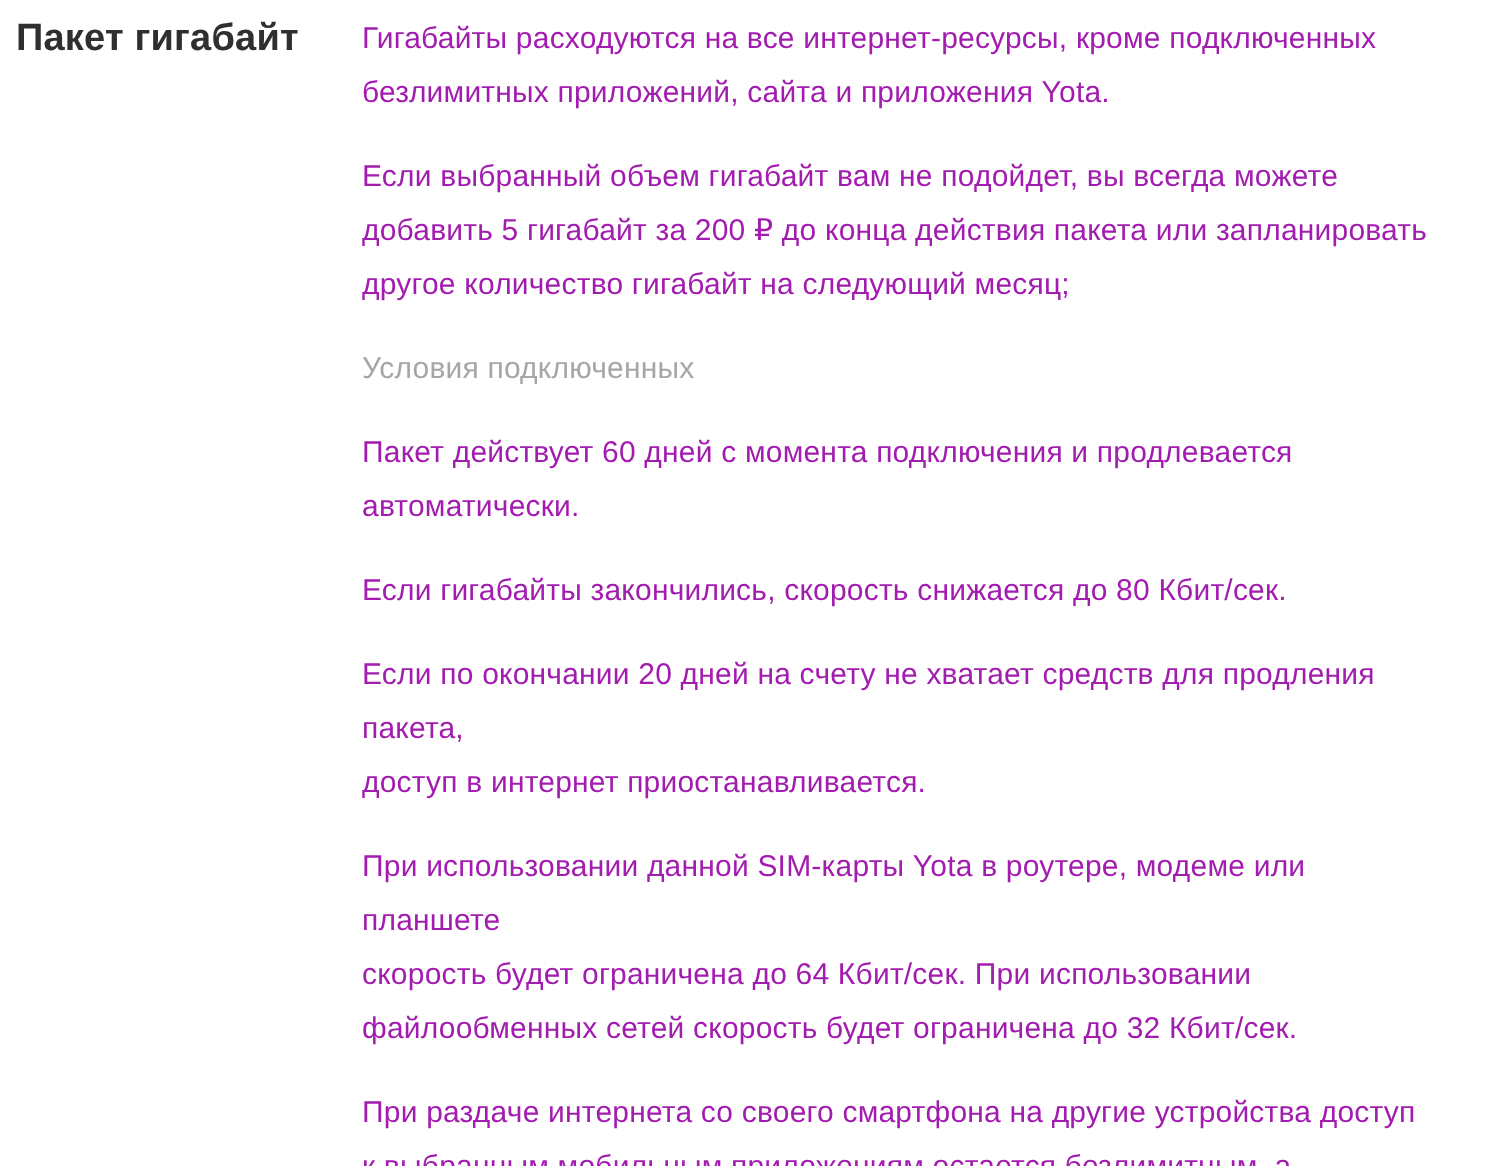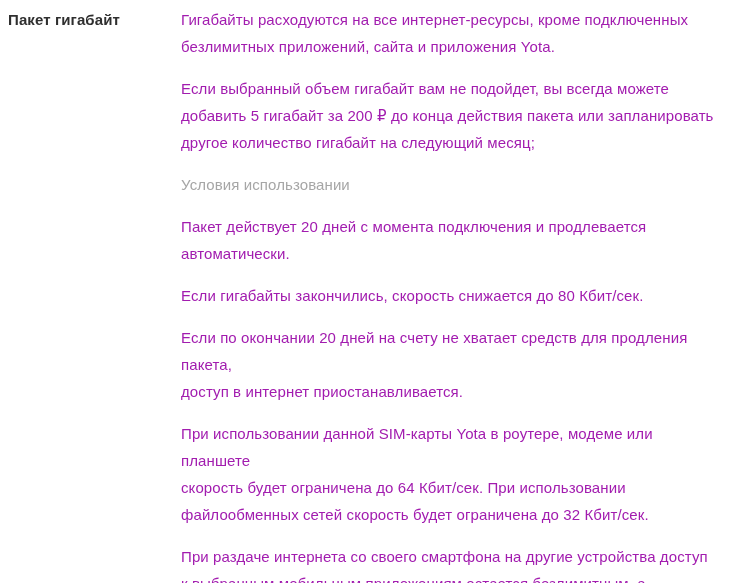--- a/index.html
+++ b/index.html
@@ -17,21 +17,21 @@
     padding: 6px 0 0 8px;
     display: flex;
     overflow: hidden;
   }
   .label-col {
     flex: none;
     width: 173px;
   }
   .section-title {
     margin: 0;
-    font-size: 15px;
+    font-size: 19px;
     font-weight: bold;
     line-height: 27px;
     color: #2f2f2f;
     letter-spacing: 0.1px;
   }
   .content-col {
     flex: 1;
     padding-right: 26px;
     min-width: 0;
   }
@@ -53,22 +53,22 @@
 <div class="page">
   <div class="label-col">
     <h2 class="section-title">Пакет гигабайт</h2>
   </div>
   <div class="content-col">
     <p class="para">Гигабайты расходуются на все интернет-ресурсы, кроме подключенных
 безлимитных приложений, сайта и приложения Yota.</p>
     <p class="para">Если выбранный объем гигабайт вам не подойдет, вы всегда можете
 добавить 5 гигабайт за 200 ₽ до конца действия пакета или запланировать
 другое количество гигабайт на следующий месяц;</p>
-    <p class="para subheading">Условия использовании</p>
-    <p class="para">Пакет действует 20 дней с момента подключения и продлевается
+    <p class="para subheading">Условия подключенных</p>
+    <p class="para">Пакет действует 60 дней с момента подключения и продлевается
 автоматически.</p>
     <p class="para">Если гигабайты закончились, скорость снижается до 80 Кбит/сек.</p>
     <p class="para">Если по окончании 20 дней на счету не хватает средств для продления пакета,
 доступ в интернет приостанавливается.</p>
     <p class="para">При использовании данной SIM-карты Yota в роутере, модеме или планшете
 скорость будет ограничена до 64 Кбит/сек. При использовании
 файлообменных сетей скорость будет ограничена до 32 Кбит/сек.</p>
     <p class="para">При раздаче интернета со своего смартфона на другие устройства доступ
 к выбранным мобильным приложениям остается безлимитным, а остальной
 трафик расходуется из гигабайт.</p>

